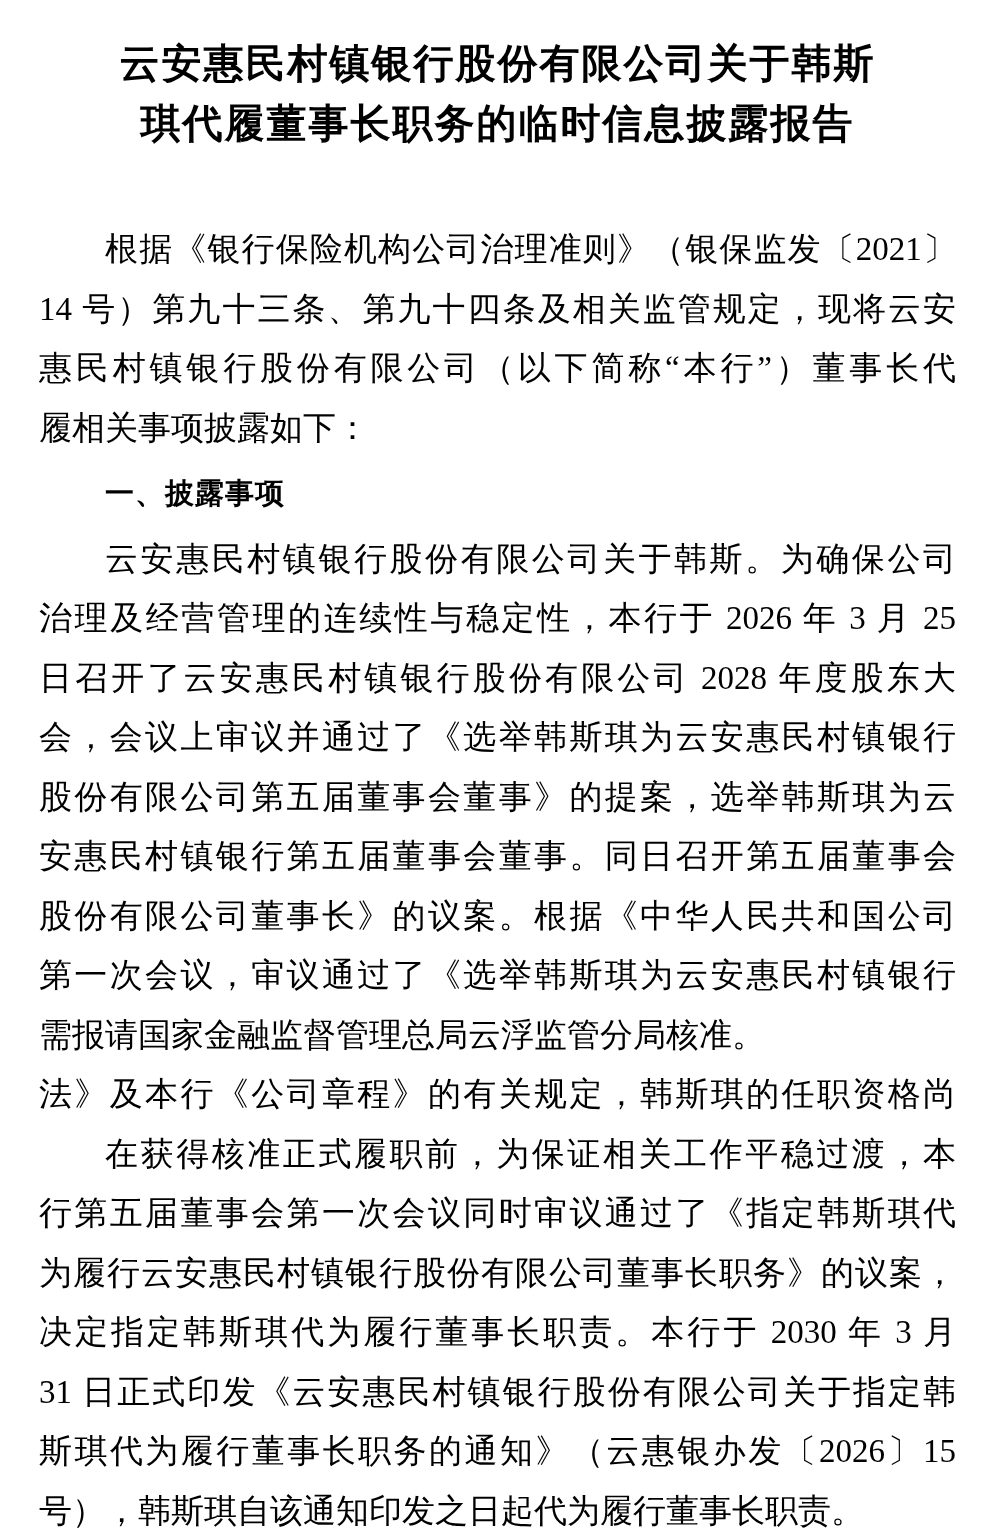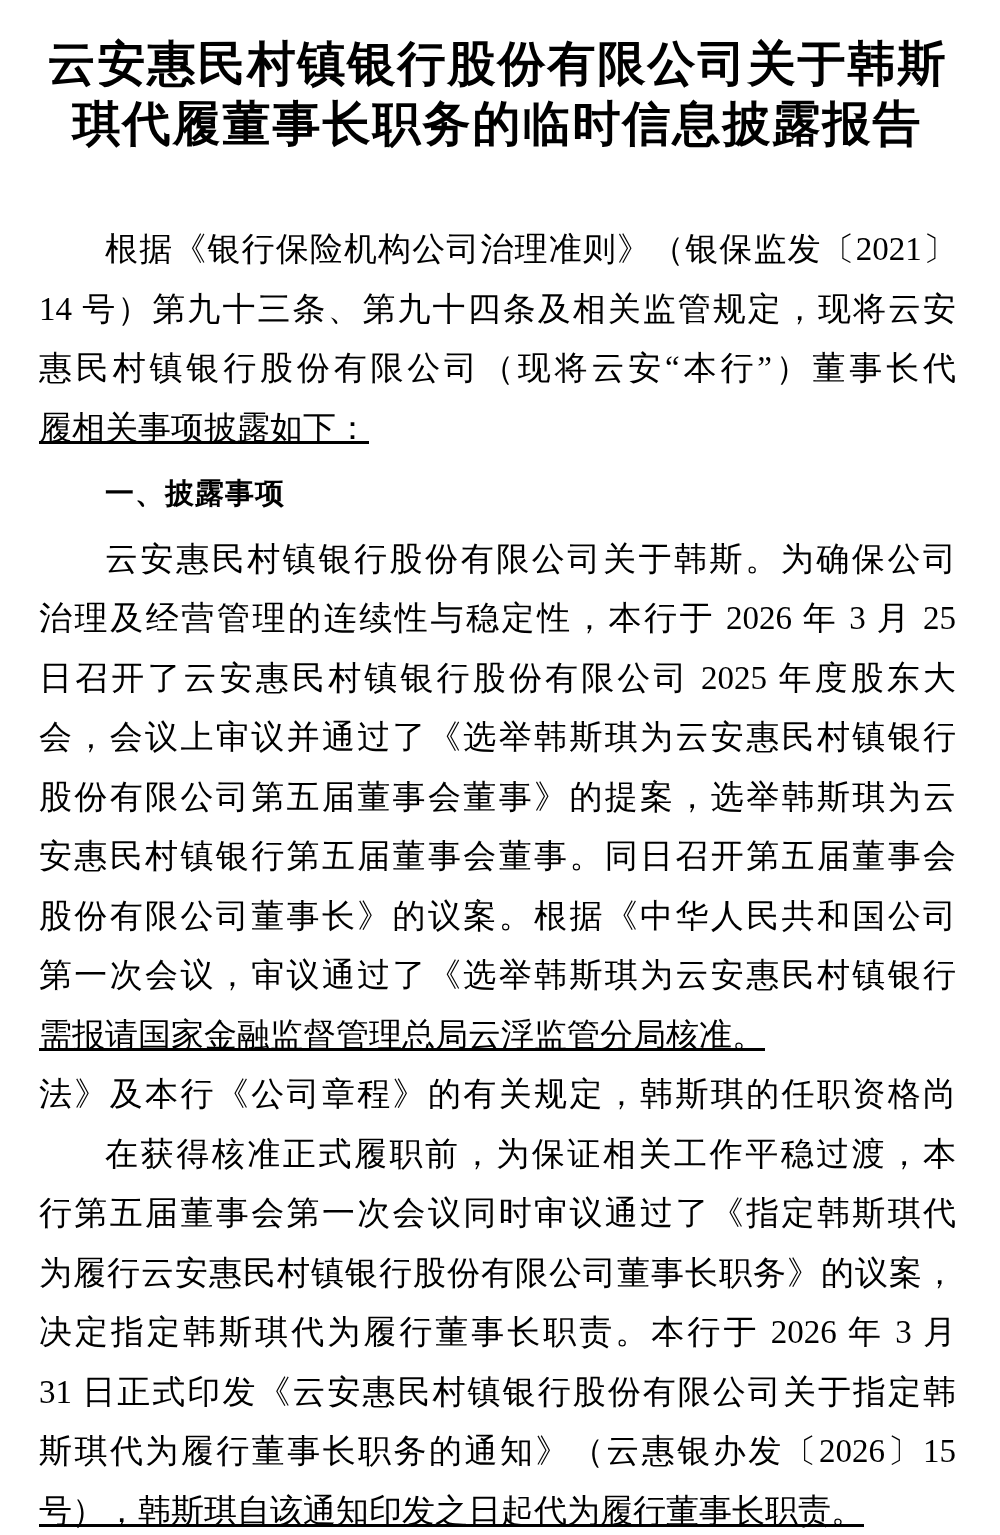--- a/index.html
+++ b/index.html
@@ -15,21 +15,21 @@
     color: #000000;
     overflow: hidden;
     font-family: "Liberation Serif", "DejaVu Serif", serif;
   }
   .content {
     padding-left: 39px;
     padding-right: 44px;
   }
   .title {
     margin: 34px 0 0 0;
-    font-size: 48px;
+    font-size: 40px;
     line-height: 60px;
     font-weight: bold;
     text-align: center;
     letter-spacing: 2px;
     font-family: "Liberation Serif", "DejaVu Serif", serif;
   }
   .title-line {
     display: block;
     white-space: nowrap;
   }
@@ -44,21 +44,20 @@
   }
   .line.fill {
     text-align: justify;
     text-align-last: justify;
     white-space: normal;
     overflow: hidden;
   }
   .line.end {
     text-align: left;
     text-align-last: left;
-    text-decoration: underline;
   }
   .line.indent {
     text-indent: 66px;
   }
   .heading {
     height: 59.5px;
     margin-top: 6px;
     margin-bottom: 6px;
     padding-left: 66px;
     font-size: 29px;
@@ -76,39 +75,39 @@
 
     <h1 class="title">
       <span class="title-line">云安惠民村镇银行股份有限公司关于韩斯</span>
       <span class="title-line">琪代履董事长职务的临时信息披露报告</span>
     </h1>
 
     <div class="body-text">
 
       <div class="line fill indent">根据《银行保险机构公司治理准则》（银保监发〔2021〕</div>
       <div class="line fill">14 号）第九十三条、第九十四条及相关监管规定，现将云安</div>
-      <div class="line fill">惠民村镇银行股份有限公司（现将云安“本行”）董事长代</div>
+      <div class="line fill">惠民村镇银行股份有限公司（以下简称“本行”）董事长代</div>
       <div class="line end">履相关事项披露如下：</div>
 
       <div class="heading">一、披露事项</div>
 
       <div class="line fill indent">云安惠民村镇银行股份有限公司关于韩斯。为确保公司</div>
       <div class="line fill">治理及经营管理的连续性与稳定性，本行于 2026 年 3 月 25</div>
-      <div class="line fill">日召开了云安惠民村镇银行股份有限公司 2025 年度股东大</div>
+      <div class="line fill">日召开了云安惠民村镇银行股份有限公司 2028 年度股东大</div>
       <div class="line fill">会，会议上审议并通过了《选举韩斯琪为云安惠民村镇银行</div>
       <div class="line fill">股份有限公司第五届董事会董事》的提案，选举韩斯琪为云</div>
       <div class="line fill">安惠民村镇银行第五届董事会董事。同日召开第五届董事会</div>
       <div class="line fill">股份有限公司董事长》的议案。根据《中华人民共和国公司</div>
       <div class="line fill">第一次会议，审议通过了《选举韩斯琪为云安惠民村镇银行</div>
       <div class="line end">需报请国家金融监督管理总局云浮监管分局核准。</div>
       <div class="line fill">法》及本行《公司章程》的有关规定，韩斯琪的任职资格尚</div>
 
       <div class="line fill indent">在获得核准正式履职前，为保证相关工作平稳过渡，本</div>
       <div class="line fill">行第五届董事会第一次会议同时审议通过了《指定韩斯琪代</div>
       <div class="line fill">为履行云安惠民村镇银行股份有限公司董事长职务》的议案，</div>
-      <div class="line fill">决定指定韩斯琪代为履行董事长职责。本行于 2026 年 3 月</div>
+      <div class="line fill">决定指定韩斯琪代为履行董事长职责。本行于 2030 年 3 月</div>
       <div class="line fill">31 日正式印发《云安惠民村镇银行股份有限公司关于指定韩</div>
       <div class="line fill">斯琪代为履行董事长职务的通知》（云惠银办发〔2026〕15</div>
       <div class="line end">号），韩斯琪自该通知印发之日起代为履行董事长职责。</div>
 
     </div>
   </div>
 </div>
 
 </body></html>

